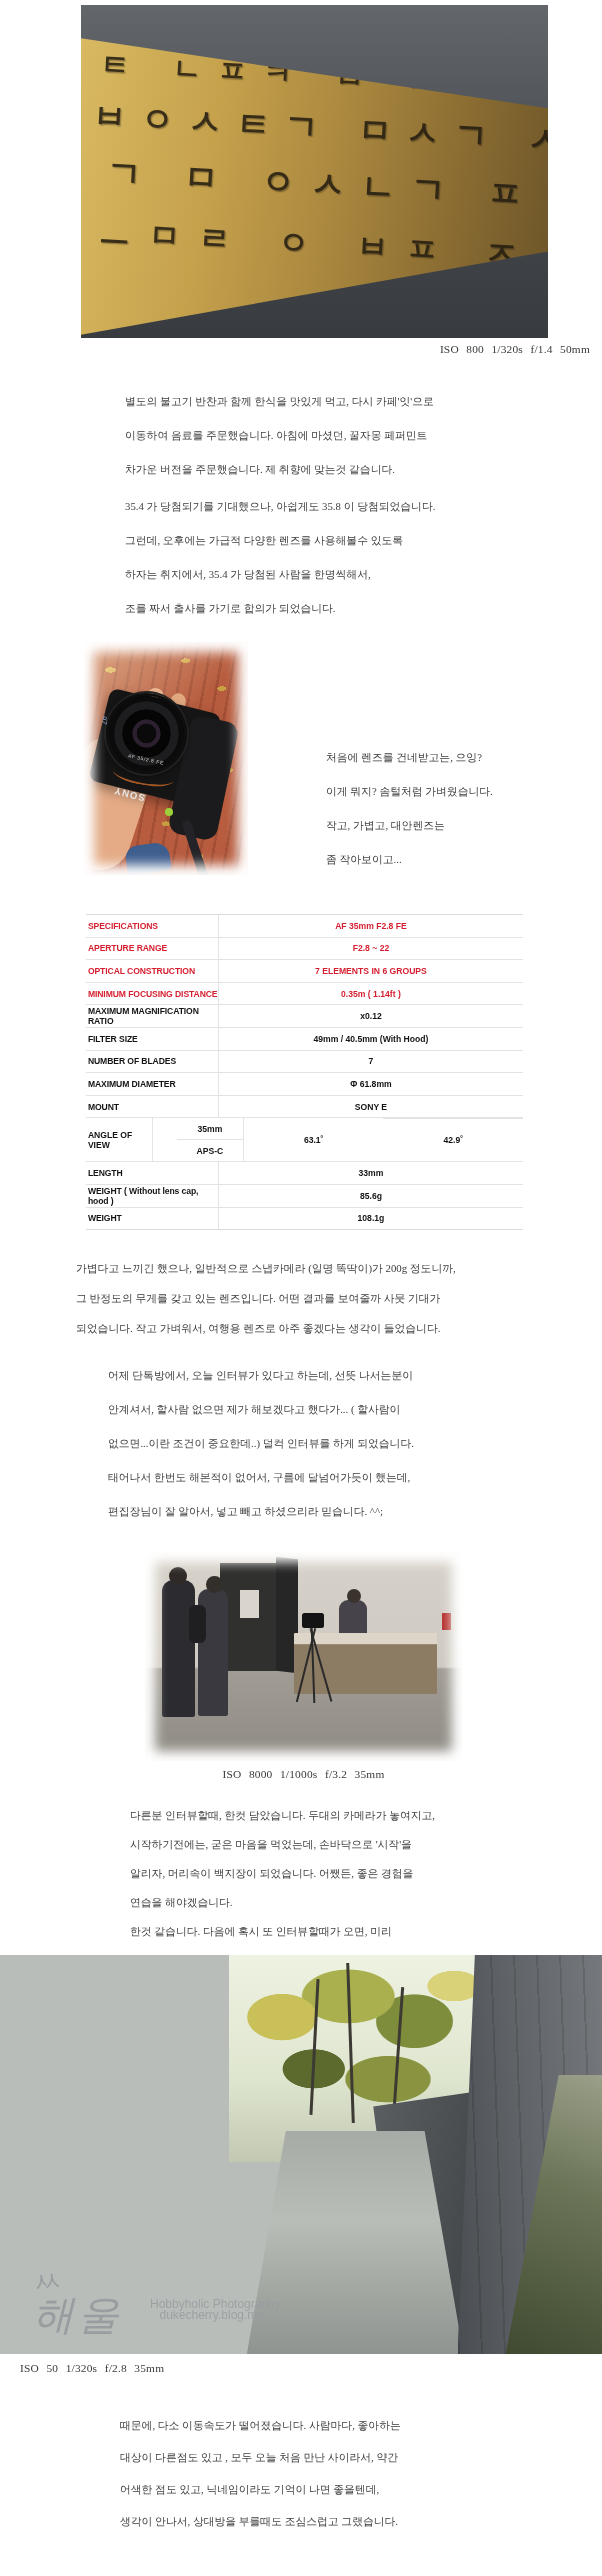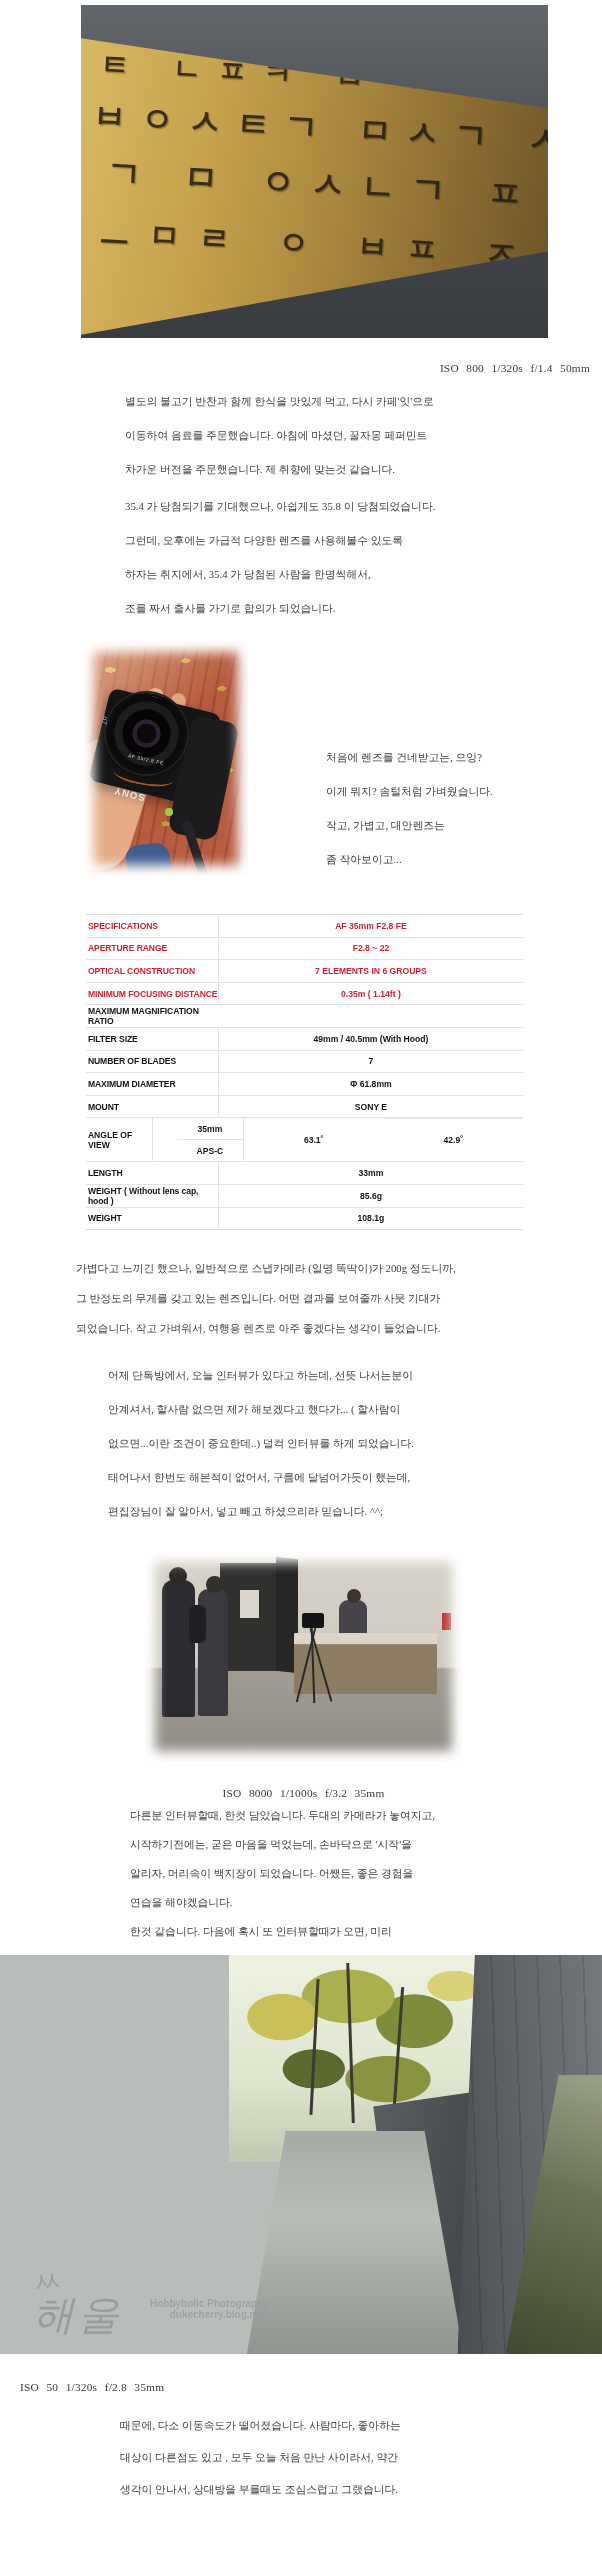--- a/index.html
+++ b/index.html
@@ -1,21 +1,21 @@
 <!DOCTYPE html>
 <html style="font-size:10px"><head>
 <meta charset="utf-8">
 <style>
   html,body{margin:0;padding:0;background:#fff;}
   #page{position:relative;width:602px;height:2576px;background:#fff;overflow:hidden;
         font-family:"Liberation Serif","DejaVu Serif",serif;color:#3b3b3b;}
   .abs{position:absolute;}
   .line{white-space:nowrap;}
   
-  .caption{font-size:11.4px;color:#3a3a3a;word-spacing:4.4px;letter-spacing:0.2px;margin-top:19px;}
+  .caption{font-size:11.4px;color:#3a3a3a;word-spacing:4.4px;letter-spacing:0.2px;}
   
   .para{font-size:10.8px;color:#3d3d3d;}
   .para .line{display:block;}
   
   .photo1{left:81px;top:5px;width:467px;height:333px;overflow:hidden;
           background:linear-gradient(180deg,#63676b 0%,#515559 34%,#42464a 60%,#383c40 100%);}
   .p1-plate{position:absolute;inset:0;
             background:linear-gradient(100deg,#d9ba62 0%,#c5a14c 30%,#a9873e 55%,#8a6c32 78%,#6b5428 100%);
             clip-path:polygon(0 10%,100% 31%,100% 74%,0 99%);}
   .p1-row{position:absolute;white-space:nowrap;color:#241d11;opacity:.88;
@@ -120,21 +120,21 @@
               repeating-linear-gradient(88deg,rgba(0,0,0,.12) 0 1.9px,transparent 1.9px 23px),
               linear-gradient(265deg,#75797d 0%,#5f6367 55%,#4a4e52 100%);
             clip-path:polygon(12% 0,100% 0,100% 100%,0 100%);}
   .p4-moss{position:absolute;right:0;bottom:0;width:16%;height:70%;
            background:linear-gradient(200deg,#9aa089 0%,#6b7457 40%,#3f4a30 100%);
            clip-path:polygon(55% 0,100% 0,100% 100%,0 100%);}
   .wm{position:absolute;left:33px;top:314px;color:#8e9296;opacity:.85;}
   .wm-logo{font-size:28px;line-height:19px;transform:rotate(-6deg);display:block;color:#94989c;}
   .wm-script{font-size:41px;font-style:italic;letter-spacing:3.8px;color:#90949a;opacity:.9;}
   .wm-lines{position:absolute;left:117px;top:30px;text-align:right;width:114px;
-            font-family:"Liberation Sans",sans-serif;font-size:10px;color:#989ca0;line-height:10.8px;font-weight:bold;}
+            font-family:"Liberation Sans",sans-serif;font-size:12px;color:#989ca0;line-height:10.8px;}
 </style>
 </head>
 <body>
 
 <div id="page">
 
   <div class="abs photo1">
     <div class="p1-plate">
       <div class="p1-row p1-r1">ㅌ ㄴㅍㅋ ㅁ ㅅㅍ ㅁㄹㅊㅌ</div>
       <div class="p1-row p1-r2">ㅂㅇㅅㅌㄱ ㅁㅅㄱ ㅅ ㅂㅎㅁㄱㅋ</div>
@@ -195,20 +195,21 @@
     <div class="spec-row red">
       <div class="spec-label">OPTICAL CONSTRUCTION</div>
       <div class="spec-value">7 ELEMENTS IN 6 GROUPS</div>
     </div>
     <div class="spec-row red">
       <div class="spec-label">MINIMUM FOCUSING DISTANCE</div>
       <div class="spec-value">0.35m ( 1.14ft )</div>
     </div>
     <div class="spec-row">
       <div class="spec-label">MAXIMUM MAGNIFICATION RATIO</div>
+      <div class="spec-value">x0.12</div>
     </div>
     <div class="spec-row">
       <div class="spec-label">FILTER SIZE</div>
       <div class="spec-value">49mm / 40.5mm (With Hood)</div>
     </div>
     <div class="spec-row">
       <div class="spec-label">NUMBER OF BLADES</div>
       <div class="spec-value">7</div>
     </div>
     <div class="spec-row">
@@ -306,17 +307,18 @@
         <span class="line" style="display:block">dukecherry.blog.me</span>
       </div>
     </div>
   </div>
 
   <div class="abs caption" style="left:20px;top:2362px;">ISO 50  1/320s  f/2.8  35mm</div>
 
   <div class="abs para" style="left:120px;top:2409px;line-height:32px;">
     <span class="line">때문에,  다소 이동속도가 떨어졌습니다.  사람마다,  좋아하는</span>
     <span class="line">대상이 다른점도 있고 , 모두 오늘 처음 만난 사이라서, 약간</span>
+    <span class="line">어색한 점도 있고,  닉네임이라도 기억이 나면 좋을텐데,</span>
     <span class="line">생각이 안나서,  상대방을 부를때도 조심스럽고 그랬습니다.</span>
   </div>
 
 </div>
 
 
 </body></html>

